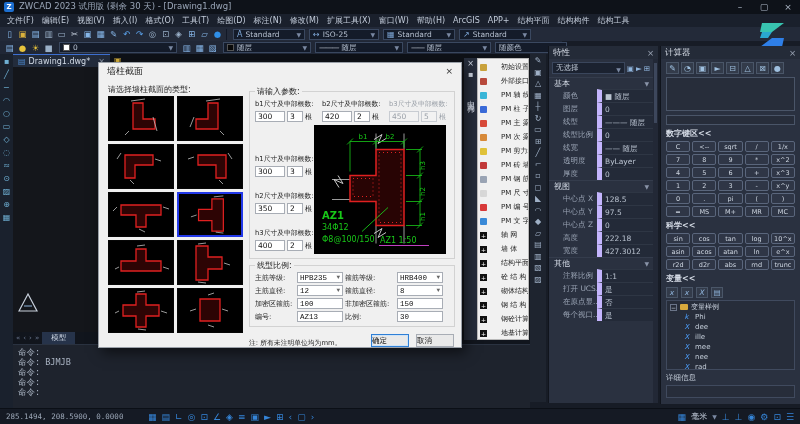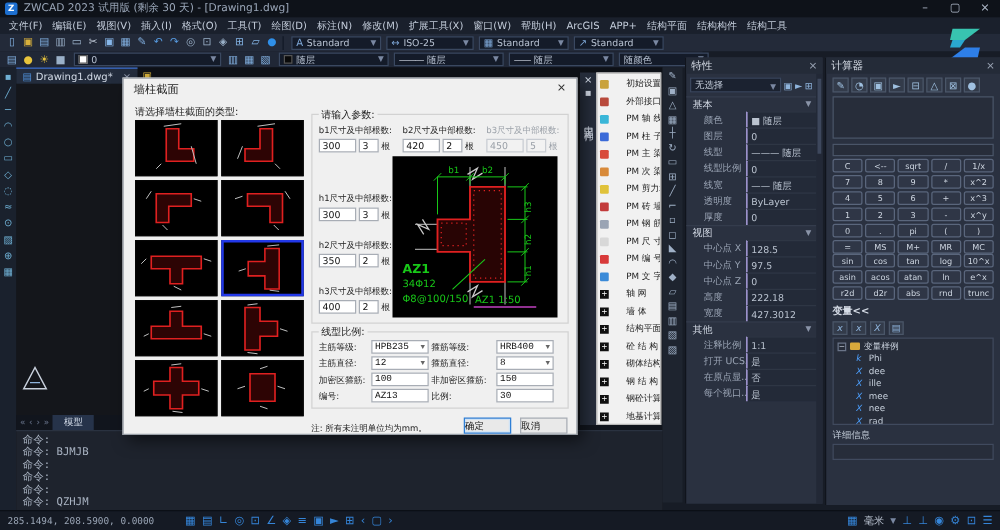--- a/index.html
+++ b/index.html
@@ -81,21 +81,21 @@
 .props{left:548px;top:46px;width:110px;height:357px;background:#2a3140;border-left:1px solid #10141c;z-index:10}
 .phead{height:13px;background:#242b38;display:flex;align-items:center;padding:0 4px;font-size:8.5px;color:#d6dce6}
 .phx{margin-left:auto;color:#9aa4b4}
 .pselrow{display:flex;align-items:center;gap:2px;padding:3px 8px 3px 3px}
 .pcombo{flex:1;height:12px;background:#1b2230;border:1px solid #3a465c;font-size:7.5px;display:flex;align-items:flex-end;padding:0 3px;color:#c2cbd8}
 .picon{font-size:7.5px;color:#8fb4dc}
 .psec{height:12px;display:flex;align-items:center;padding:0 4px 0 5px;font-size:8px;color:#d2d9e4;border-top:1px solid #343c4c;margin-right:5px}
 .psec .scaret{margin-left:auto;font-size:6px;color:#8a94a8}
 .prow{display:grid;grid-template-columns:48px 1fr;height:13px;line-height:13px;font-size:7.5px;margin-right:5px}
 .pl{padding-left:14px;color:#9aa4b4;overflow:hidden;white-space:nowrap}
-.pv{background:#232a38;border-left:1px solid #c4b5fd;border-top:1px solid #2e3644;padding-left:3px;color:#bac3d0;overflow:hidden;white-space:nowrap}
+.pv{background:#232a38;border-left:5px solid #c4b5fd;border-top:1px solid #2e3644;padding-left:3px;color:#bac3d0;overflow:hidden;white-space:nowrap}
 .pscroll{position:absolute;right:0;top:13px;bottom:0;width:5px;background:#222836}
 .pthumb{position:absolute;right:1px;top:4px;width:3px;height:60px;background:#3d475c}
 
 .calc{left:660px;top:46px;width:140px;height:358px;background:#2a3140;border-left:1px solid #10141c;padding:0 5px;z-index:10}
 .chead{height:13px;background:#242b38;display:flex;align-items:center;padding:0 4px;font-size:8.5px;color:#d6dce6;margin:0 -5px}
 .ctools{display:flex;gap:2px;padding:3px 0 2px}
 .ctool{width:13px;height:12px;background:#333b4a;border:1px solid #4a5668;text-align:center;line-height:11px;font-size:8px;color:#9fc0e0}
 .cdisplay{height:34px;background:#272d3a;border:1px solid #4a5568;margin:1px 0 4px}
 .cinput{height:10px;background:#272d3a;border:1px solid #4a5568;margin-bottom:2px}
 .cgl{font-size:8px;color:#d6dce6;margin:3px 0 2px;font-weight:bold}
@@ -287,21 +287,20 @@
       <span class="navg">»</span>
       <span class="mtab">模型</span>
     </div>
     <div class="cmdwin">
 
     <div class="cline">命令:</div>
         <div class="cline">命令: BJMJB</div>
         <div class="cline">命令:</div>
         <div class="cline">命令:</div>
         <div class="cline">命令:</div>
-        <div class="cline">命令: QZHJM</div>
       </div>
   </div>
 
   <div class="abs dlg">
     <div class="dlg-title">
       <span>墙柱截面</span>
       <span class="dlg-x">×</span>
     </div>
     <div class="dlg-typelabel">请选择墙柱截面的类型:</div>
 
@@ -680,20 +679,21 @@
         <span class="ctool">◔</span>
         <span class="ctool">▣</span>
         <span class="ctool">►</span>
         <span class="ctool">⊟</span>
         <span class="ctool">△</span>
         <span class="ctool">⊠</span>
         <span class="ctool">●</span>
       </div>
     <div class="cdisplay"></div>
     <div class="cinput"></div>
+    <div class="cgl">数字键区&lt;&lt;</div>
     <div class="cgrid">
 
     <span class="cbtn">C</span>
         <span class="cbtn">&lt;--</span>
         <span class="cbtn">sqrt</span>
         <span class="cbtn">/</span>
         <span class="cbtn">1/x</span>
         <span class="cbtn">7</span>
         <span class="cbtn">8</span>
         <span class="cbtn">9</span>
@@ -713,20 +713,21 @@
         <span class="cbtn">.</span>
         <span class="cbtn">pi</span>
         <span class="cbtn">(</span>
         <span class="cbtn">)</span>
         <span class="cbtn">=</span>
         <span class="cbtn">MS</span>
         <span class="cbtn">M+</span>
         <span class="cbtn">MR</span>
         <span class="cbtn">MC</span>
       </div>
+    <div class="cgl">科学&lt;&lt;</div>
     <div class="cgrid">
 
     <span class="cbtn">sin</span>
         <span class="cbtn">cos</span>
         <span class="cbtn">tan</span>
         <span class="cbtn">log</span>
         <span class="cbtn">10^x</span>
         <span class="cbtn">asin</span>
         <span class="cbtn">acos</span>
         <span class="cbtn">atan</span>

